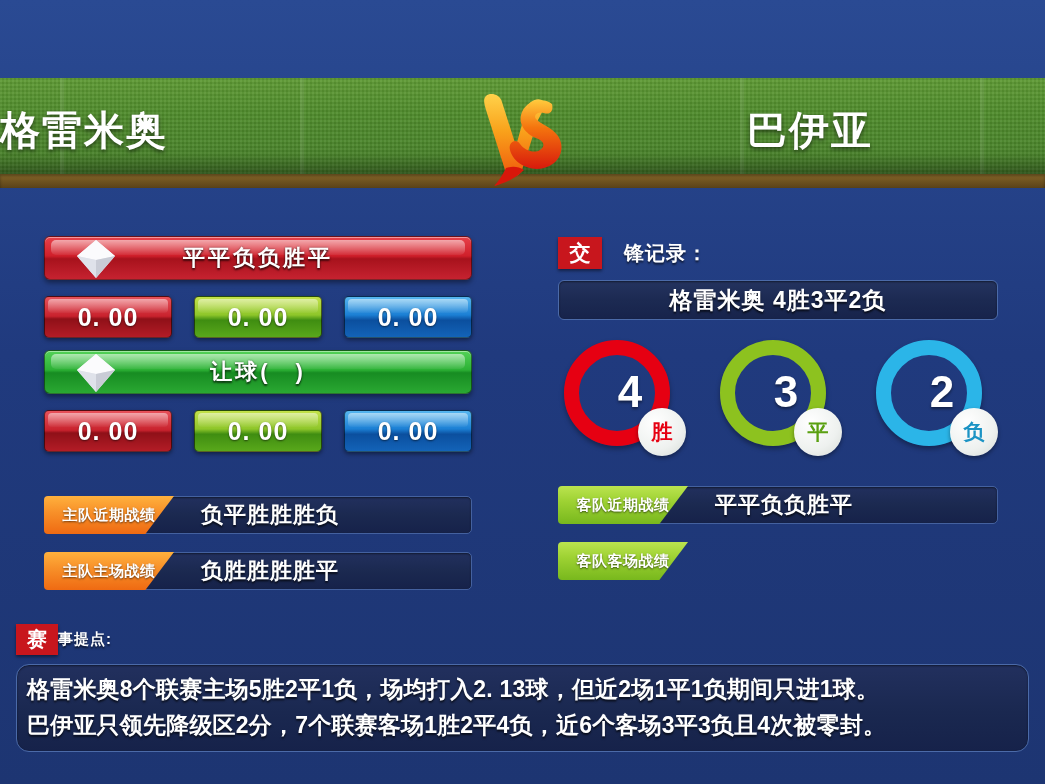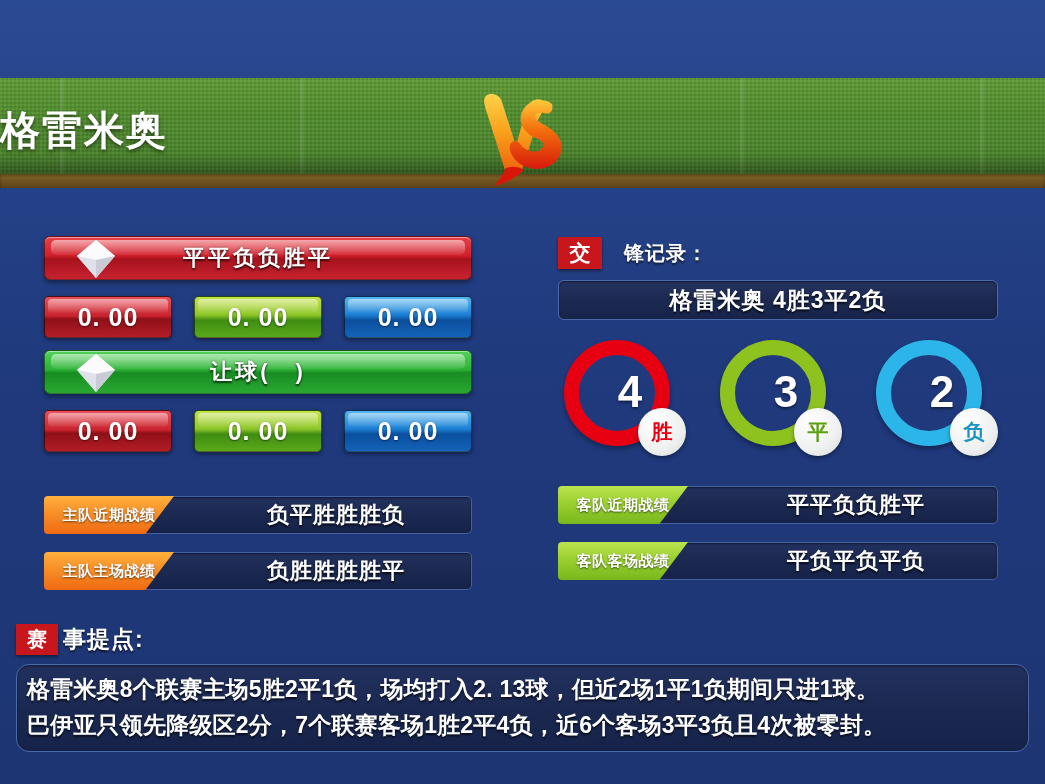--- a/index.html
+++ b/index.html
@@ -128,21 +128,21 @@
     color:#fff; font-size:15px; font-weight:bold; letter-spacing:.5px;
     text-shadow:0 1px 2px rgba(0,0,0,.6);
     border-radius:4px 0 0 4px;
     z-index:3;
     clip-path:polygon(0 0, 100% 0, 78% 100%, 0 100%);
   }
   .tag-orange{ background:linear-gradient(180deg,#ffb13d 0%,#f8922a 40%,#ef6a12 100%); }
   .tag-green{ background:linear-gradient(180deg,#bbe44f 0%,#9ed233 40%,#78b81d 100%); }
   .form-value{
     position:absolute; left:96px; right:0; top:0; height:38px;
-    display:flex; align-items:center; justify-content:center;
+    display:flex; align-items:center; 
     background:linear-gradient(180deg,#22305e 0%,#1b2950 50%,#16224a 100%);
     border:1px solid #44619f; border-radius:5px;
     color:#fff; font-size:22px; font-weight:bold; letter-spacing:1px;
     text-shadow:0 2px 2px rgba(0,0,0,.7);
     box-shadow:inset 0 1px 2px rgba(0,0,0,.5);
   }
   .form-value span{ padding-left:60px; }
 
   
   .h2h-head{ display:flex; align-items:center; height:34px; }
@@ -202,21 +202,21 @@
   
   .notes{ position:absolute; left:16px; top:622px; width:1013px; }
   .notes-head{ display:flex; align-items:center; height:34px; }
   .notes-badge{
     width:42px; height:31px; background:#c8161d;
     display:flex; align-items:center; justify-content:center;
     color:#fff; font-size:20px; font-weight:bold;
     box-shadow:0 2px 3px rgba(0,0,0,.45);
   }
   .notes-title{
-    margin-left:5px; color:#fff; font-size:23px; font-weight:bold; letter-spacing:1px;
+    color:#fff; font-size:15px; font-weight:bold; letter-spacing:1px;
     text-shadow:0 2px 2px rgba(0,0,0,.6);
   }
   .notes-box{
     margin-top:8px; padding:6px 10px 8px 10px;
     background:linear-gradient(180deg,#22305e 0%,#1a2850 55%,#16224a 100%);
     border:1px solid #4b6aa8; border-radius:13px;
     box-shadow:inset 0 1px 2px rgba(0,0,0,.5);
   }
   .notes-line{
     color:#fff; font-size:23px; font-weight:bold; line-height:36px;
@@ -251,20 +251,21 @@
           <stop offset="0%" stop-color="#ffc93c"></stop>
           <stop offset="40%" stop-color="#f4740e"></stop>
           <stop offset="100%" stop-color="#d81a0c"></stop>
         </linearGradient>
       </defs>
       <path d="M20 12 C24 8 34 10 36 18 L50 62 L60 26 C62 16 74 12 78 18 C80 22 76 28 72 36 L56 86 C53 94 42 95 39 86 L20 26 C18 19 17 15 20 12 Z" fill="url(#gv)"></path>
       <path d="M86 20 C80 14 62 14 56 28 C51 40 60 50 70 54 C78 57 80 62 74 66 C68 70 58 66 54 60 C50 54 42 58 44 66 C47 78 62 88 78 84 C94 80 100 64 92 52 C86 43 74 40 70 35 C67 31 72 27 78 29 C83 31 88 28 86 20 Z" fill="url(#gs)"></path>
       <path d="M40 84 C36 92 32 98 28 102 C38 100 50 94 58 86 C52 82 46 82 40 84 Z" fill="#d8170a"></path>
     </svg>
 
+    <div class="team-name team-away">巴伊亚</div>
   </div>
 
   <div class="col-left">
 
     <div class="ribbon ribbon-red">
       <div class="gloss"></div>
       <svg class="gem" viewBox="0 0 50 50">
         <polygon points="25,6 44,22 25,44 6,22" fill="#e9e9ef"></polygon>
         <polygon points="25,6 44,22 25,26 6,22" fill="#fbfbfd"></polygon>
         <polygon points="25,26 44,22 25,44" fill="#c9ccd6"></polygon>
@@ -364,23 +365,20 @@
     <div style="height:22px"></div>
 
     <div class="form-row">
       <div class="form-value">
           <span>平平负负胜平</span>
         </div>
       <div class="form-tag tag-green">客队近期战绩</div>
     </div>
 
     <div class="form-row">
-      <div class="form-value">
-          <span>平负平负平负</span>
-        </div>
       <div class="form-tag tag-green">客队客场战绩</div>
     </div>
   </div>
 
   <div class="notes">
     <div class="notes-head">
       <div class="notes-badge">赛</div>
       <div class="notes-title">事提点:</div>
     </div>
     <div class="notes-box">

